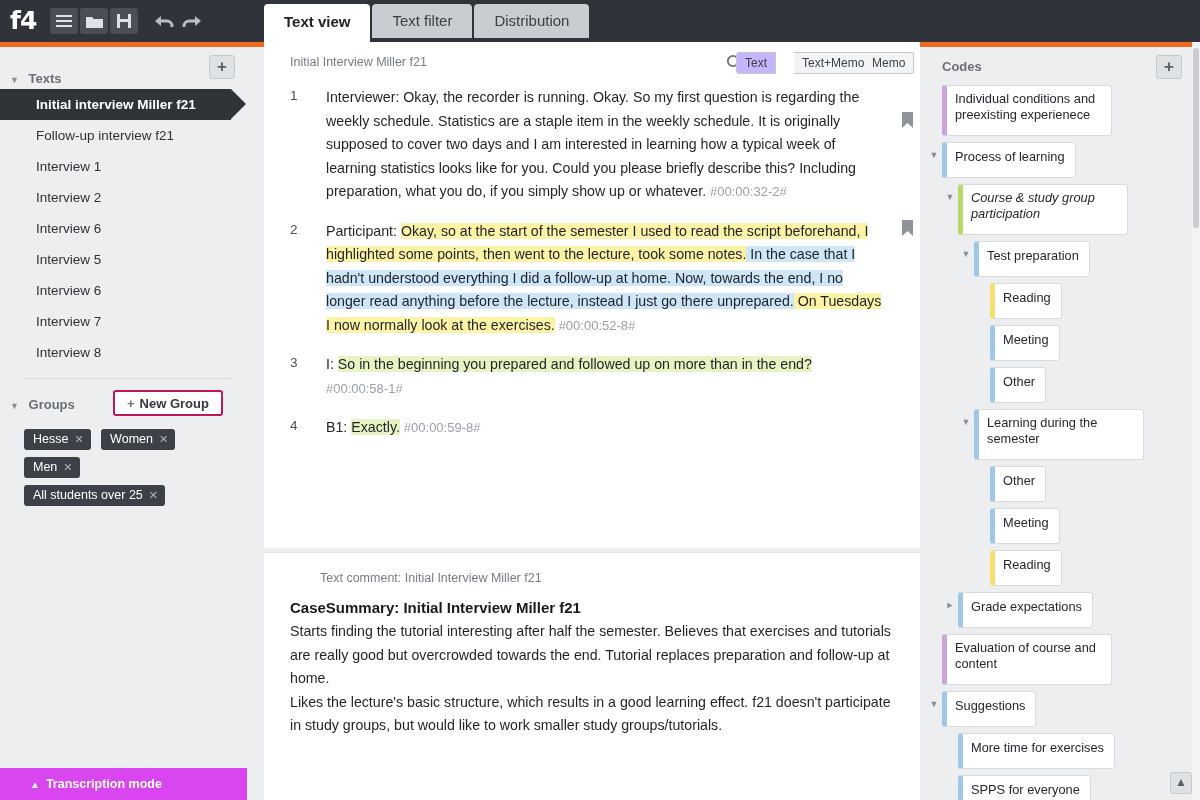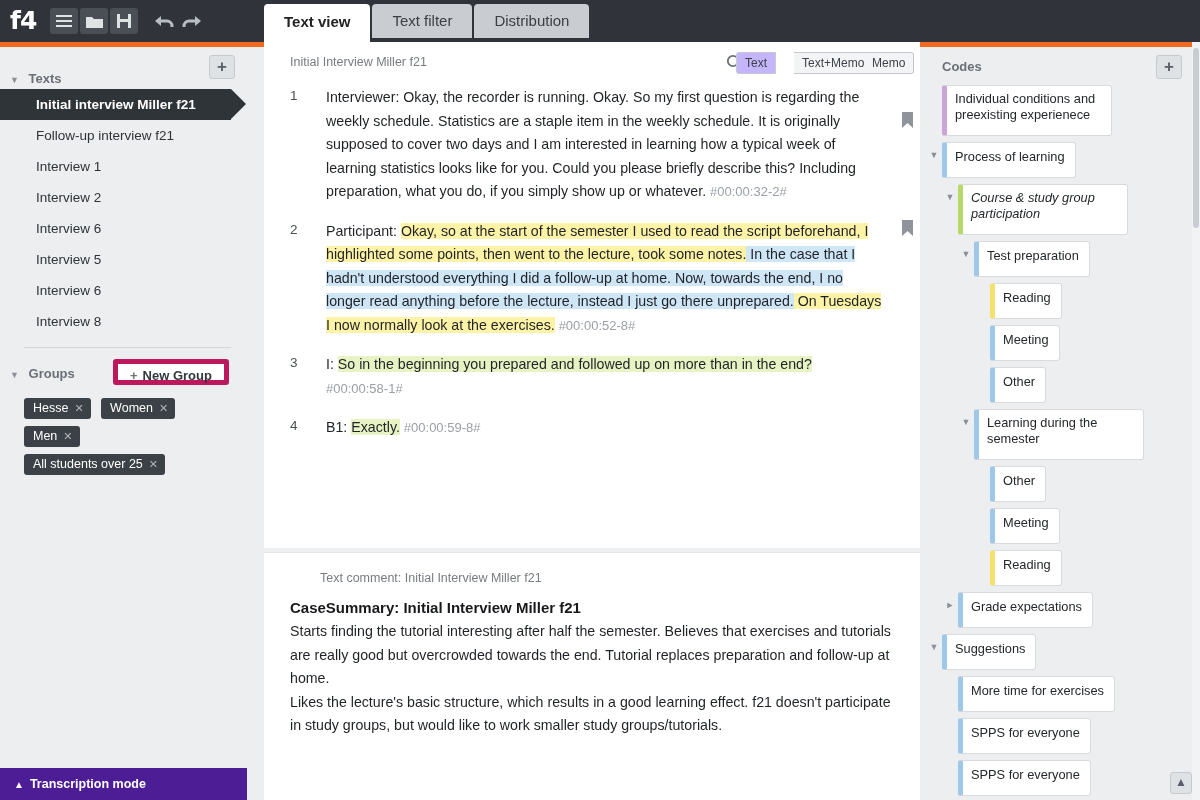--- a/index.html
+++ b/index.html
@@ -76,34 +76,34 @@
     border-top: 15.5px solid transparent; border-bottom: 15.5px solid transparent;
     border-left: 15px solid #2f3438;
   }
   .divider { margin: 10px 24px 0 24px; border-top: 1px solid #d2d6da; }
   .groups-head {
     position: relative; margin-top: 8px; height: 34px; padding: 10px 10px 0 10px;
     font-size: 13px; color: #6b7076; font-weight: bold;
   }
   .new-group-btn {
     position: absolute; left: 113px; top: 3px; height: 26px; line-height: 24px;
-    padding: 0 12px; background: #fff; border: 5px solid #be185d; border-radius: 3px;
+    padding: 0 12px; background: #fff; border: 2px solid #be185d; border-radius: 3px;
     font-size: 13px; color: #33383d;
   }
   .new-group-btn .pl { margin-right: 5px; color: #6c7277; }
   .group-tags { padding: 8px 0 0 24px; width: 230px; }
   .gtag {
     display: inline-block; height: 21px; line-height: 21px; margin: 0 6px 7px 0;
     padding: 0 7px 0 9px; border-radius: 3px; background: #3b4147; color: #fff; font-size: 12.5px;
   }
   .gtag .x { margin-left: 6px; color: #aeb4ba; font-size: 11px; }
   .transcription-bar {
     position: absolute; left: 0; bottom: 0; width: 247px; height: 32px;
-    background: #4c1d95; color: #fff; font-size: 12.5px; font-weight: bold;
-    line-height: 32px; padding-left: 14px;
+    background: #d946ef; color: #fff; font-size: 12.5px; font-weight: bold;
+    line-height: 32px; padding-left: 30px;
   }
   .transcription-bar .up { margin-right: 6px; font-size: 10px; }
 
   
   .center {
     position: absolute; left: 264px; top: 42px; width: 656px; height: 758px;
   }
   .doc-card {
     position: absolute; left: 0; top: 0; width: 656px; height: 506px;
     background: #fff;
@@ -234,20 +234,21 @@
     </div>
 
     <div class="texts-list">
       <div class="text-item selected">Initial interview Miller f21</div>
       <div class="text-item">Follow-up interview f21</div>
       <div class="text-item">Interview 1</div>
       <div class="text-item">Interview 2</div>
       <div class="text-item">Interview 6</div>
       <div class="text-item">Interview 5</div>
       <div class="text-item">Interview 6</div>
+      <div class="text-item">Interview 7</div>
       <div class="text-item">Interview 8</div>
     </div>
 
     <div class="divider"></div>
 
     <div class="groups-head">
       <span class="caret">▼</span>
       <span>Groups</span>
       <div class="new-group-btn">
         <span class="pl">+</span><span>New Group</span>
@@ -341,20 +342,21 @@
         <div class="code-row" style="padding-left: 30px;"><span class="code-caret" style="left: 16px;">▼</span><div class="code-chip two" style="border-left-color: rgb(185, 216, 106); max-width: 170px; font-style: italic;">Course &amp; study group participation</div></div>
         <div class="code-row" style="padding-left: 46px;"><span class="code-caret" style="left: 32px;">▼</span><div class="code-chip" style="border-left-color: rgb(158, 199, 232);">Test preparation</div></div>
         <div class="code-row" style="padding-left: 62px;"><div class="code-chip" style="border-left-color: rgb(244, 224, 106);">Reading</div></div>
         <div class="code-row" style="padding-left: 62px;"><div class="code-chip" style="border-left-color: rgb(158, 199, 232);">Meeting</div></div>
         <div class="code-row" style="padding-left: 62px;"><div class="code-chip" style="border-left-color: rgb(158, 199, 232);">Other</div></div>
         <div class="code-row" style="padding-left: 46px;"><span class="code-caret" style="left: 32px;">▼</span><div class="code-chip two" style="border-left-color: rgb(158, 199, 232); max-width: 170px;">Learning during the semester</div></div>
         <div class="code-row" style="padding-left: 62px;"><div class="code-chip" style="border-left-color: rgb(158, 199, 232);">Other</div></div>
         <div class="code-row" style="padding-left: 62px;"><div class="code-chip" style="border-left-color: rgb(158, 199, 232);">Meeting</div></div>
         <div class="code-row" style="padding-left: 62px;"><div class="code-chip" style="border-left-color: rgb(244, 224, 106);">Reading</div></div>
         <div class="code-row" style="padding-left: 30px;"><span class="code-caret" style="left: 16px;">►</span><div class="code-chip" style="border-left-color: rgb(158, 199, 232);">Grade expectations</div></div>
+        <div class="code-row" style="padding-left: 14px;"><div class="code-chip two" style="border-left-color: rgb(201, 165, 216); max-width: 170px;">Evaluation of course and content</div></div>
         <div class="code-row" style="padding-left: 14px;"><span class="code-caret" style="left: 0px;">▼</span><div class="code-chip" style="border-left-color: rgb(158, 199, 232);">Suggestions</div></div>
         <div class="code-row" style="padding-left: 30px;"><div class="code-chip" style="border-left-color: rgb(158, 199, 232);">More time for exercises</div></div>
         <div class="code-row" style="padding-left: 30px;"><div class="code-chip" style="border-left-color: rgb(158, 199, 232);">SPPS for everyone</div></div>
         <div class="code-row" style="padding-left: 30px;"><div class="code-chip" style="border-left-color: rgb(158, 199, 232);">SPPS for everyone</div></div>
         <div class="code-row" style="padding-left: 30px;"><div class="code-chip" style="border-left-color: rgb(158, 199, 232);">Reader</div></div>
         <div class="code-row" style="padding-left: 30px;"><div class="code-chip" style="border-left-color: rgb(158, 199, 232);">More sessions with TA</div></div>
       </div>
   </div>
 
   <div class="scroll-track"></div>

